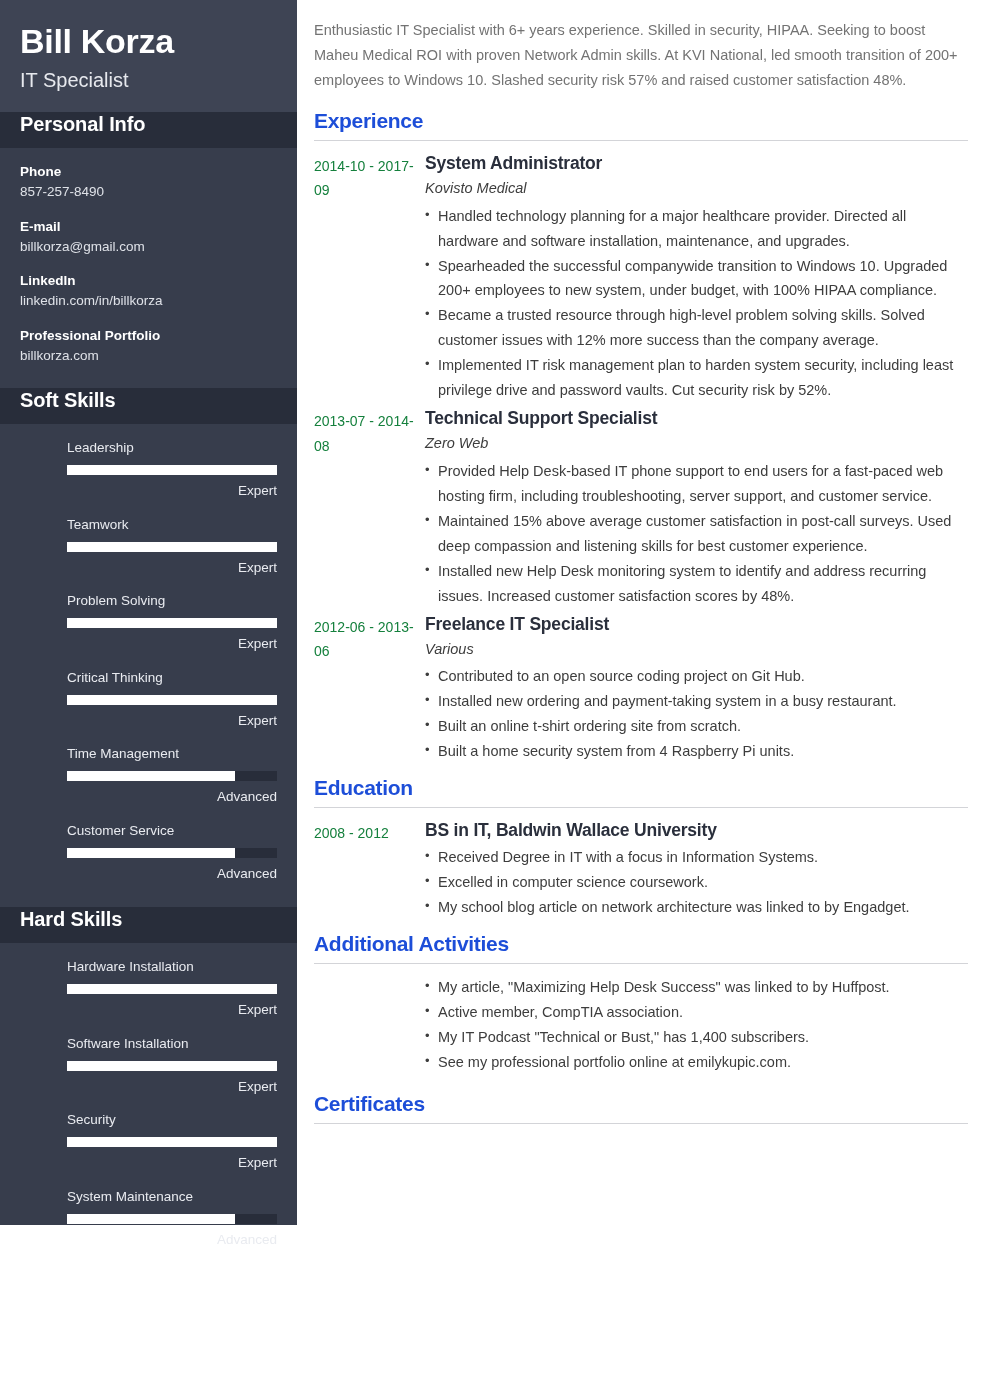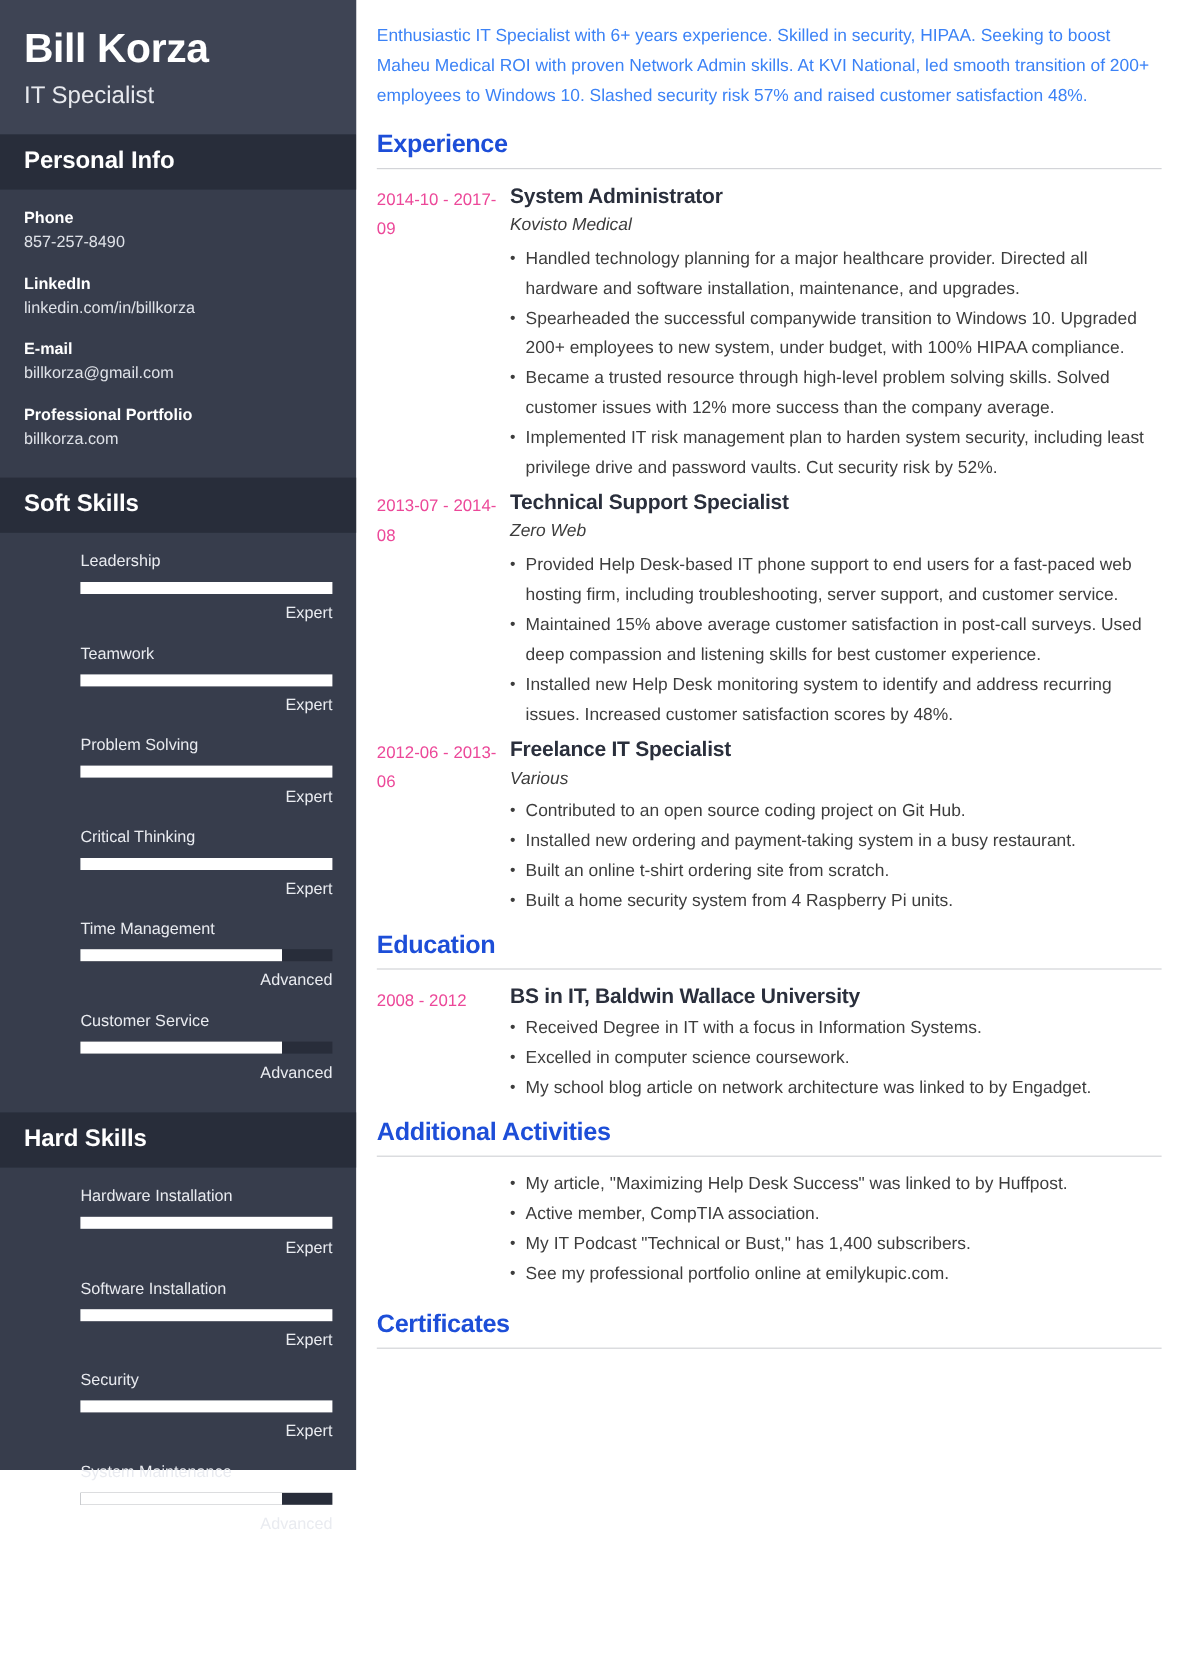--- a/index.html
+++ b/index.html
@@ -44,21 +44,21 @@
   .cand-title {
     font-size: 20px;
     font-weight: normal;
     color: #e7e9ee;
     line-height: 1.2;
     margin: 0;
   }
 
   .side-bar-title {
     background: #282d3a;
-    padding: 11px 20px 12px 20px;
+    padding: 1px 20px 12px 20px;
     font-size: 20px;
     font-weight: bold;
     color: #ffffff;
     letter-spacing: -0.1px;
   }
 
   .side-body {
     padding: 14px 20px 8px 20px;
   }
   .side-body.skills {
@@ -112,21 +112,21 @@
   
   .main {
     flex: 1 1 auto;
     background: #ffffff;
     padding: 18px 20px 0 17px;
     box-sizing: border-box;
   }
   .summary {
     font-size: 14.5px;
     line-height: 1.72;
-    color: #3b82f6;
+    color: #737373;
     margin: 0 0 12px 0;
     padding: 0 2px 0 0;
   }
 
   .section {
     margin-bottom: 2px;
   }
   .section-title {
     font-size: 21px;
     font-weight: bold;
@@ -142,21 +142,21 @@
     width: 654px;
   }
 
   .entry {
     display: flex;
     margin-bottom: 4px;
   }
   .entry-dates {
     flex: 0 0 111px;
     font-size: 14px;
-    color: #ec4899;
+    color: #15803d;
     line-height: 1.76;
     padding-top: 2px;
   }
   .entry-body {
     flex: 1 1 auto;
     min-width: 0;
   }
   .entry-title {
     font-size: 17.5px;
     font-weight: bold;
@@ -223,26 +223,26 @@
       <div class="cand-title">IT Specialist</div>
     </div>
 
     <div class="side-bar-title">Personal Info</div>
     <div class="side-body" id="personal-info-list">
         <div class="info-item">
           <div class="info-label">Phone</div>
           <div class="info-value">857-257-8490</div>
         </div>
         <div class="info-item">
+          <div class="info-label">E-mail</div>
+          <div class="info-value">billkorza@gmail.com</div>
+        </div>
+        <div class="info-item">
           <div class="info-label">LinkedIn</div>
           <div class="info-value">linkedin.com/in/billkorza</div>
-        </div>
-        <div class="info-item">
-          <div class="info-label">E-mail</div>
-          <div class="info-value">billkorza@gmail.com</div>
         </div>
         <div class="info-item">
           <div class="info-label">Professional Portfolio</div>
           <div class="info-value">billkorza.com</div>
         </div>
       </div>
 
     <div class="side-bar-title">Soft Skills</div>
     <div class="side-body skills" id="soft-skills-list">
         <div class="skill">

